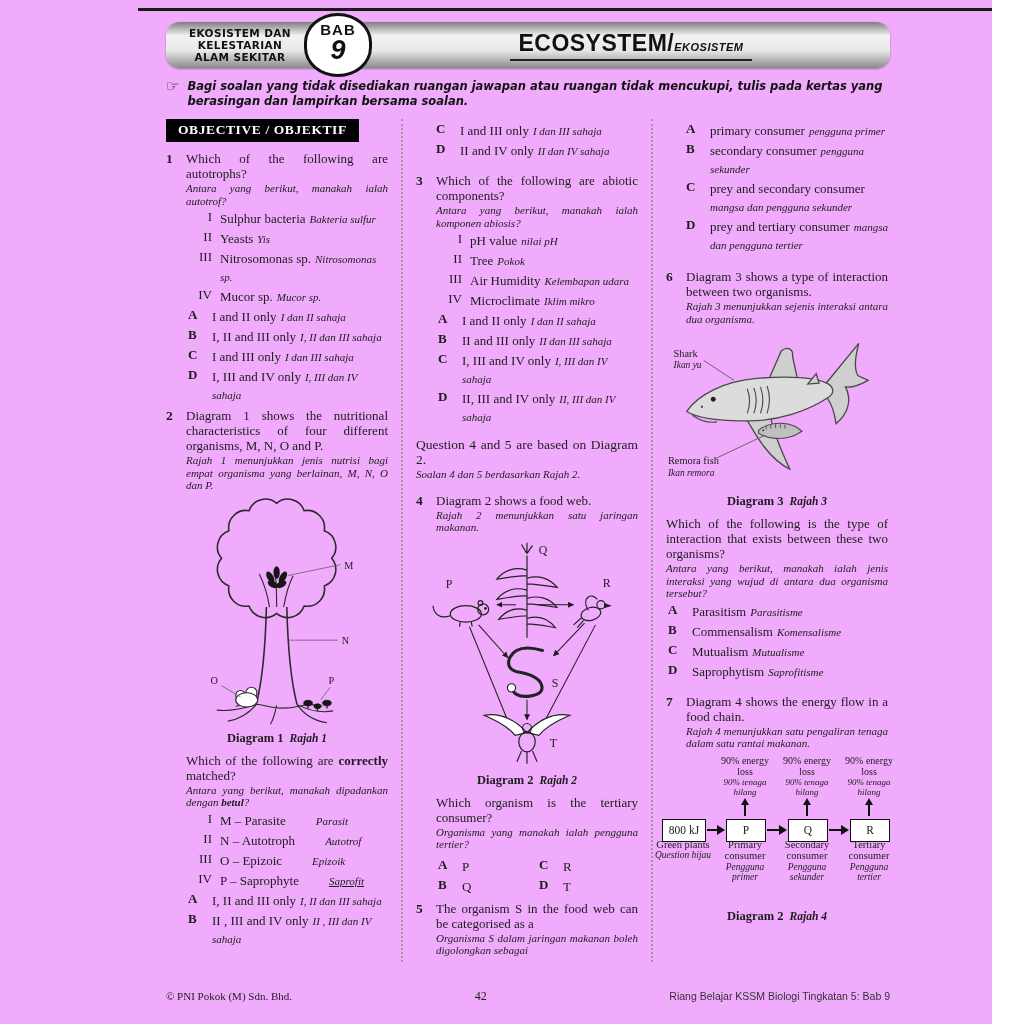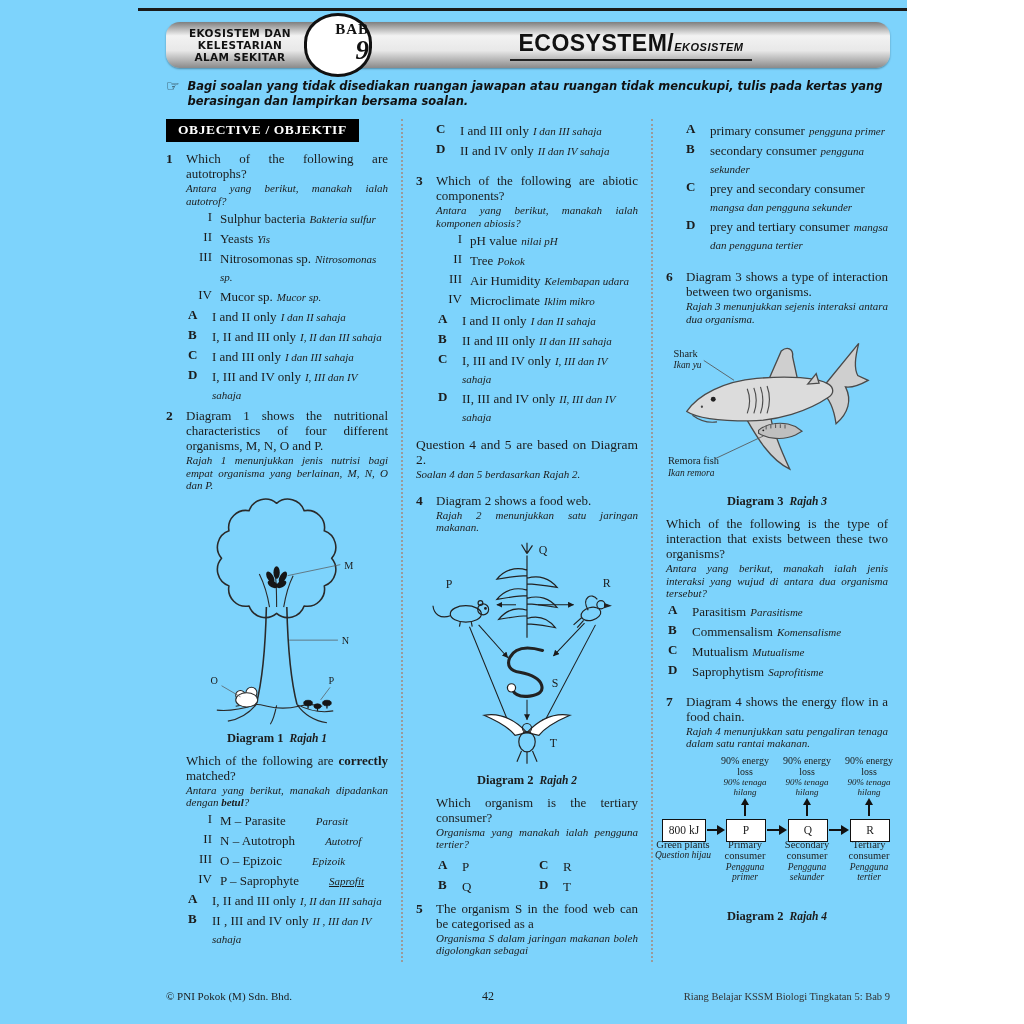--- a/index.html
+++ b/index.html
@@ -1,30 +1,30 @@
 <!DOCTYPE html>
 <html><head>
 <meta charset="utf-8">
 <style>
   html,body{margin:0;padding:0;background:#ffffff;}
-  .page{position:relative;width:907px;height:1024px;background:#7dd3fc;overflow:hidden;
+  .page{position:relative;width:992px;height:1024px;background:#f0abfc;overflow:hidden;
         font-family:"Liberation Serif",serif;color:#1c1c1c;}
   .topline{position:absolute;left:138px;top:8px;width:878px;height:3px;background:#1a1a1a;}
   .content{position:absolute;left:166px;top:0;width:724px;}
 
   
   .bar{position:relative;margin-top:22px;height:46px;border-radius:14px;
        background:linear-gradient(#7e7e7e,#f2f2f2 30%,#e8e8e8 62%,#8a8a8a);
        box-shadow:0 1px 2px rgba(0,0,0,.35);}
   .theme{position:absolute;left:14px;top:5px;width:120px;text-align:center;
          font-family:"DejaVu Sans",sans-serif;font-weight:bold;font-size:10.5px;
          line-height:12px;letter-spacing:.4px;color:#111;}
   .badge{position:absolute;left:138px;top:-9px;width:62px;height:58px;background:#fff;
-         border:3px solid #111;border-radius:50% / 46%;text-align:right;
-         font-family:Liberation Serif, serif;color:#111;}
+         border:3px solid #111;border-radius:50% / 46%;text-align:center;
+         font-family:Liberation Sans, sans-serif;color:#111;}
   .badge .bab{font-weight:bold;font-size:15px;line-height:17px;margin-top:5px;letter-spacing:1px;}
   .badge .no{font-weight:bold;font-size:27px;line-height:24px;font-style:italic;}
   .banner{position:absolute;left:230px;right:24px;top:8px;text-align:center;}
   .banner .in{display:inline-block;border-bottom:2px solid #222;padding:0 8px 2px;
               font-family:"Liberation Sans",sans-serif;font-weight:bold;font-size:23px;
               letter-spacing:.5px;color:#111;}
   .banner .ms{font-style:italic;}
 
   
   .notice{display:flex;gap:8px;margin-top:11px;font-family:"DejaVu Sans",sans-serif;
@@ -75,21 +75,21 @@
   .harr:after{content:"";position:absolute;right:-7px;top:-4px;border-left:8px solid #111;
               border-top:5px solid transparent;border-bottom:5px solid transparent;}
   .elab{position:absolute;top:84px;width:64px;text-align:center;font-size:10.5px;line-height:11.5px;}
   .elab .lms{font-style:italic;font-size:9.5px;line-height:10.5px;display:block;}
 
   
   .footer{position:absolute;left:166px;top:989px;width:724px;display:flex;
           justify-content:space-between;align-items:baseline;}
   .f-left{font-size:11px;}
   .f-page{font-size:12px;}
-  .f-right{font-family:Liberation Serif, serif;font-size:10.5px;color:#333;}
+  .f-right{font-family:Liberation Sans, sans-serif;font-size:10.5px;color:#333;}
 
   svg text{font-family:"Liberation Serif",serif;fill:#1c1c1c;}
   svg .lbl{font-size:13px;}
   svg .fl{font-size:11px;}
   svg .fli{font-size:10px;font-style:italic;}
 </style>
 </head>
 <body>
 
 <div class="page">

